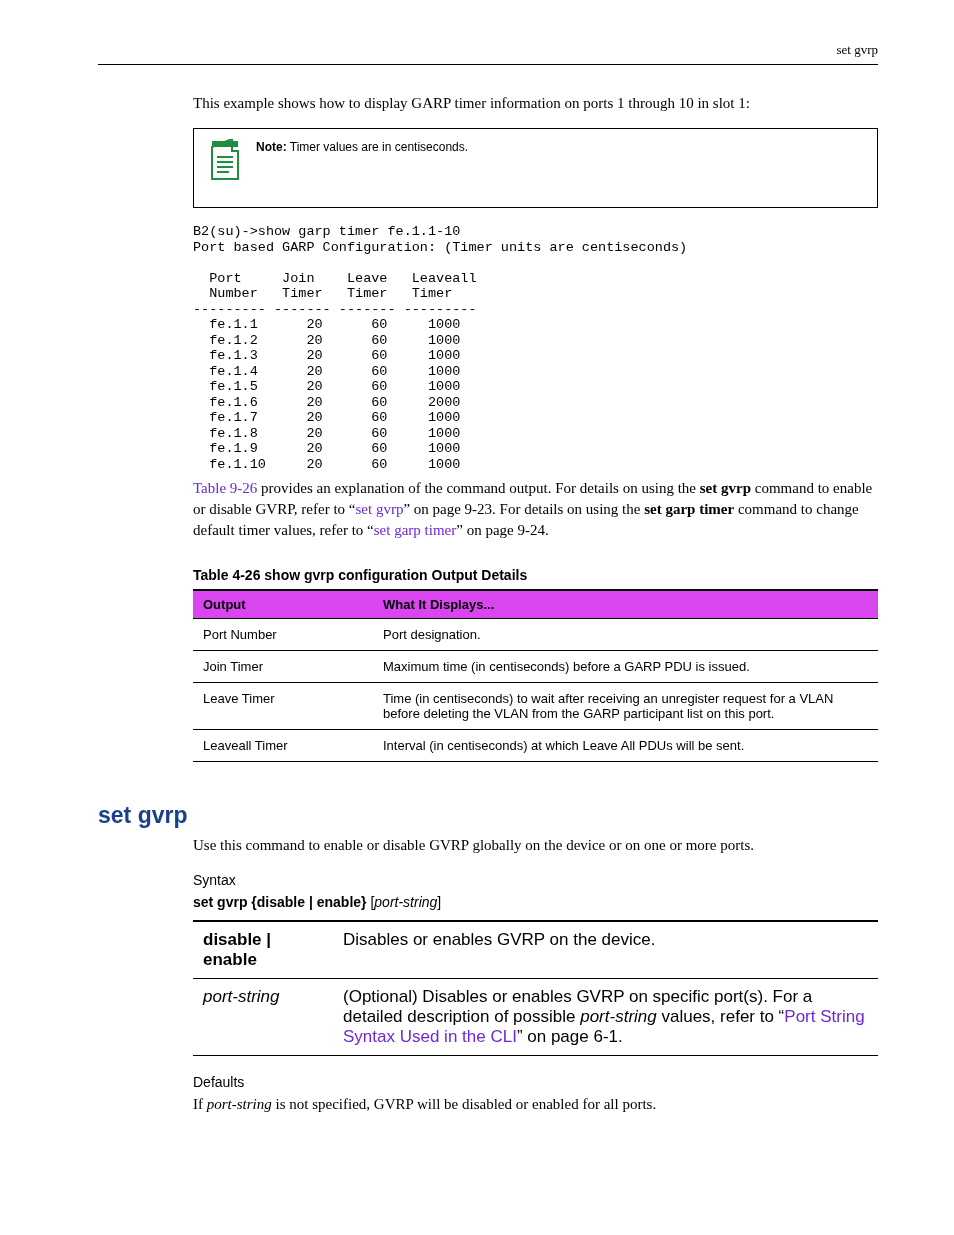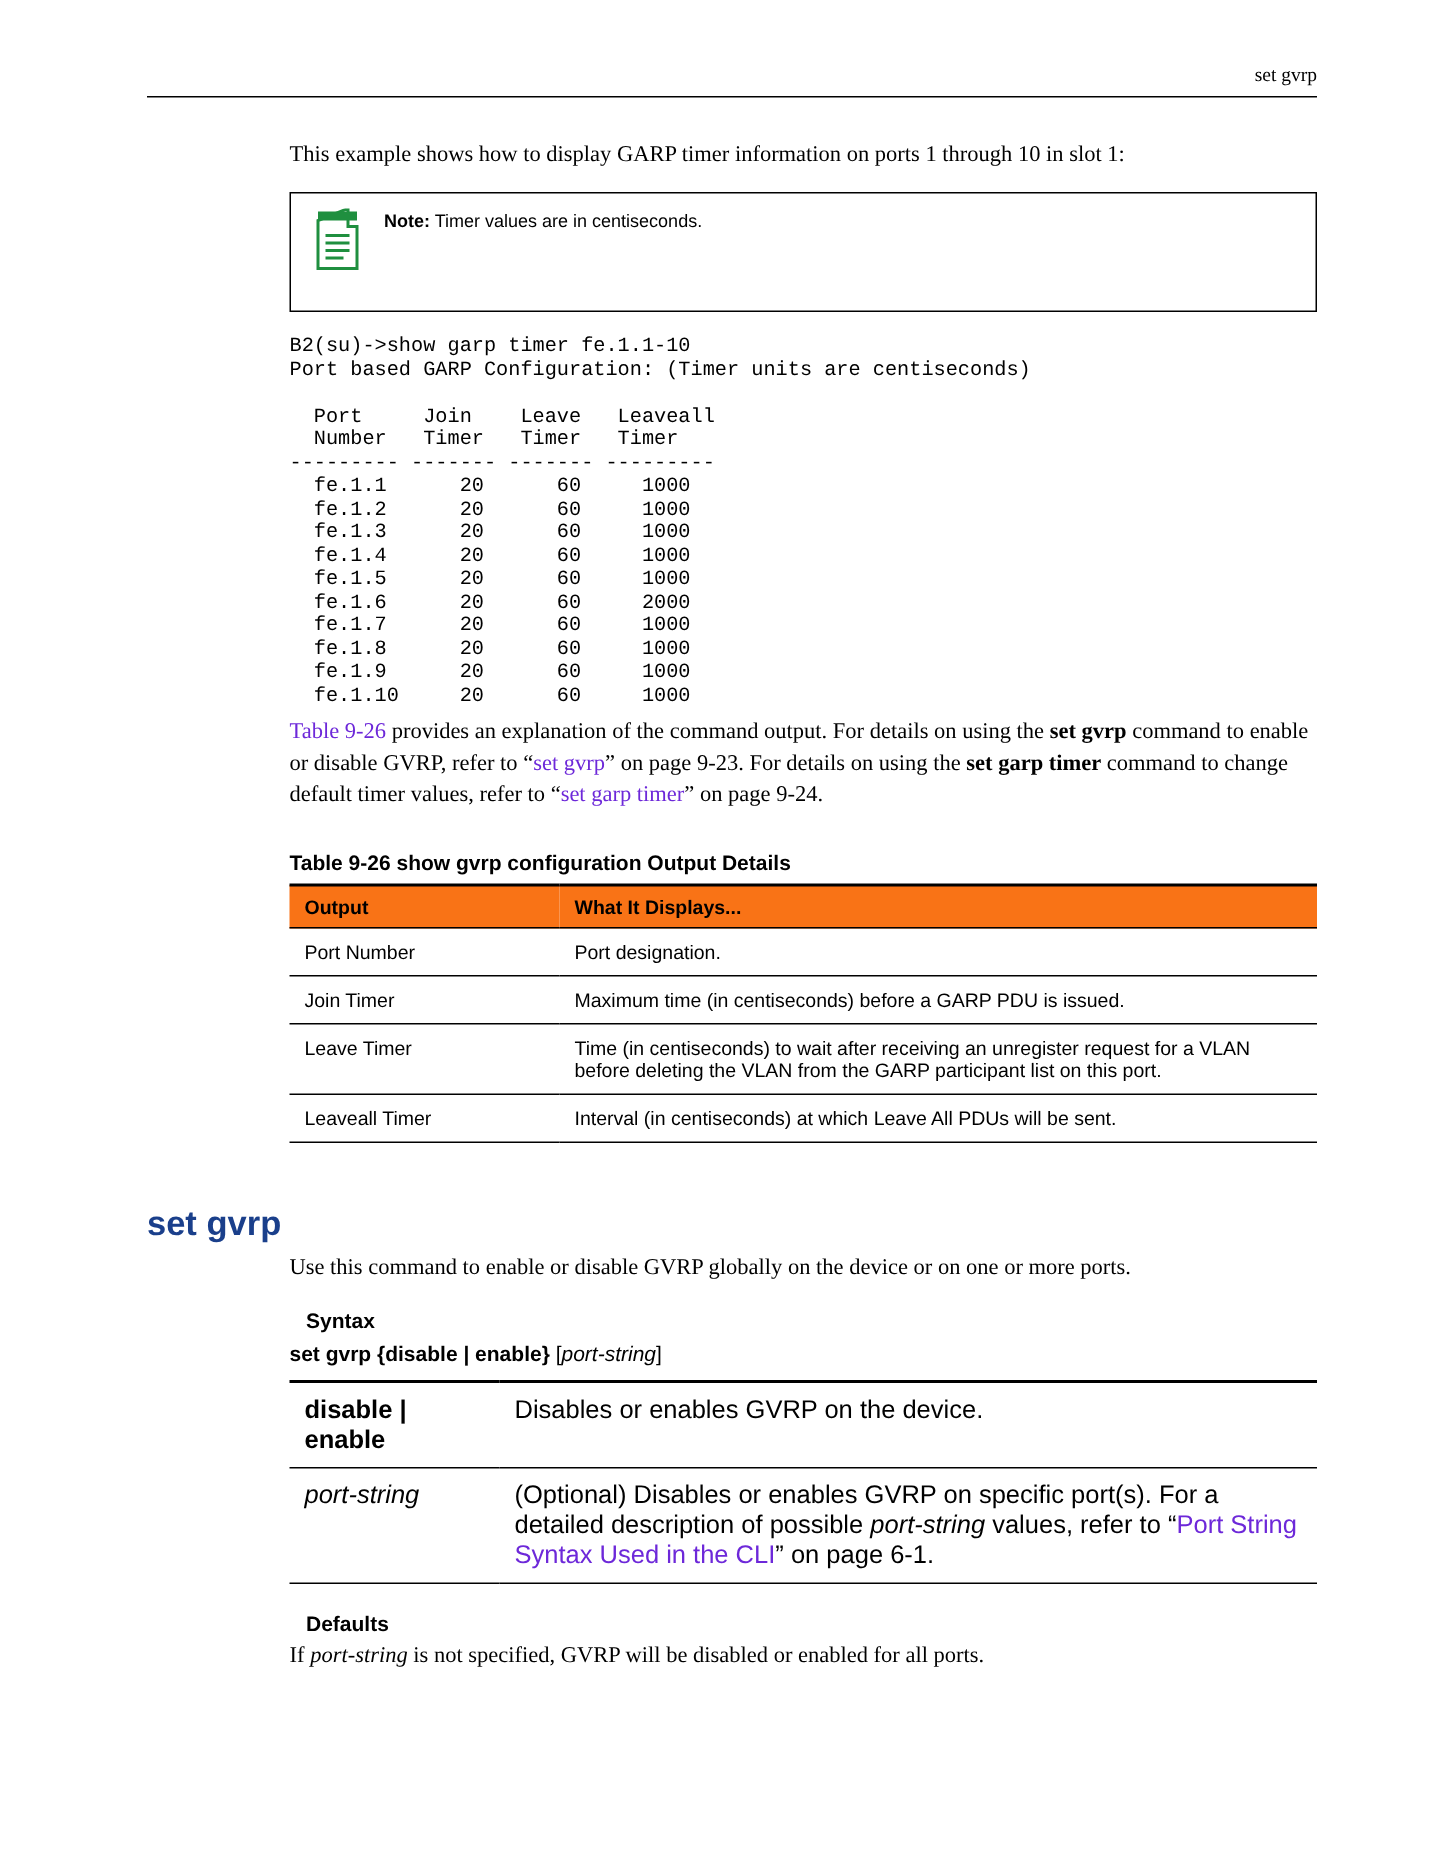--- a/index.html
+++ b/index.html
@@ -72,21 +72,21 @@
     font-size: 14px;
     margin: 26px 0 6px 0;
   }
   table.output {
     width: 100%;
     border-collapse: collapse;
     font-family: Arial, Helvetica, sans-serif;
     font-size: 13px;
   }
   table.output thead th {
-    background: #f97316;
+    background: #d946ef;
     text-align: left;
     font-weight: bold;
     padding: 6px 10px;
     border-top: 2px solid #000;
     border-bottom: 1px solid #000;
   }
   table.output tbody td {
     padding: 8px 10px;
     border-bottom: 1px solid #000;
     vertical-align: top;
@@ -97,23 +97,23 @@
     font-size: 23px;
     color: #1a3f8b;
     margin: 40px 0 8px -95px;
   }
   .section-desc {
     font-size: 15px;
     margin: 0 0 18px 0;
   }
   .subhead {
     font-family: Arial, Helvetica, sans-serif;
-    font-weight: bold;
+    font-weight: normal;
     font-size: 14px;
-    margin: 18px 0 6px 11px;
+    margin: 18px 0 6px 0;
   }
   .syntax-line {
     font-family: Arial, Helvetica, sans-serif;
     font-size: 14px;
     margin: 0 0 10px 0;
   }
   table.params {
     width: 100%;
     border-collapse: collapse;
     font-family: Arial, Helvetica, sans-serif;
@@ -182,21 +182,21 @@
 <span>  fe.1.6      20      60     2000</span>
 <span>  fe.1.7      20      60     1000</span>
 <span>  fe.1.8      20      60     1000</span>
 <span>  fe.1.9      20      60     1000</span>
 <span>  fe.1.10     20      60     1000</span></div>
 
     <p class="after-code">
       <span class="link">Table 9-26</span><span> provides an explanation of the command output. For details on using the </span><span class="bold">set gvrp</span><span> command to enable or disable GVRP, refer to “</span><span class="link">set gvrp</span><span>” on page 9-23. For details on using the </span><span class="bold">set garp timer</span><span> command to change default timer values, refer to “</span><span class="link">set garp timer</span><span>” on page 9-24.</span>
     </p>
 
-    <div class="table-title">Table 9-26  show gvrp configuration Output Details</div>
+    <div class="table-title">Table 4-26  show gvrp configuration Output Details</div>
     <table class="output">
       <thead>
         <tr>
           <th style="width:160px">Output</th>
           <th>What It Displays...</th>
         </tr>
       </thead>
       <tbody>
         <tr>
           <td>Port Number</td>

